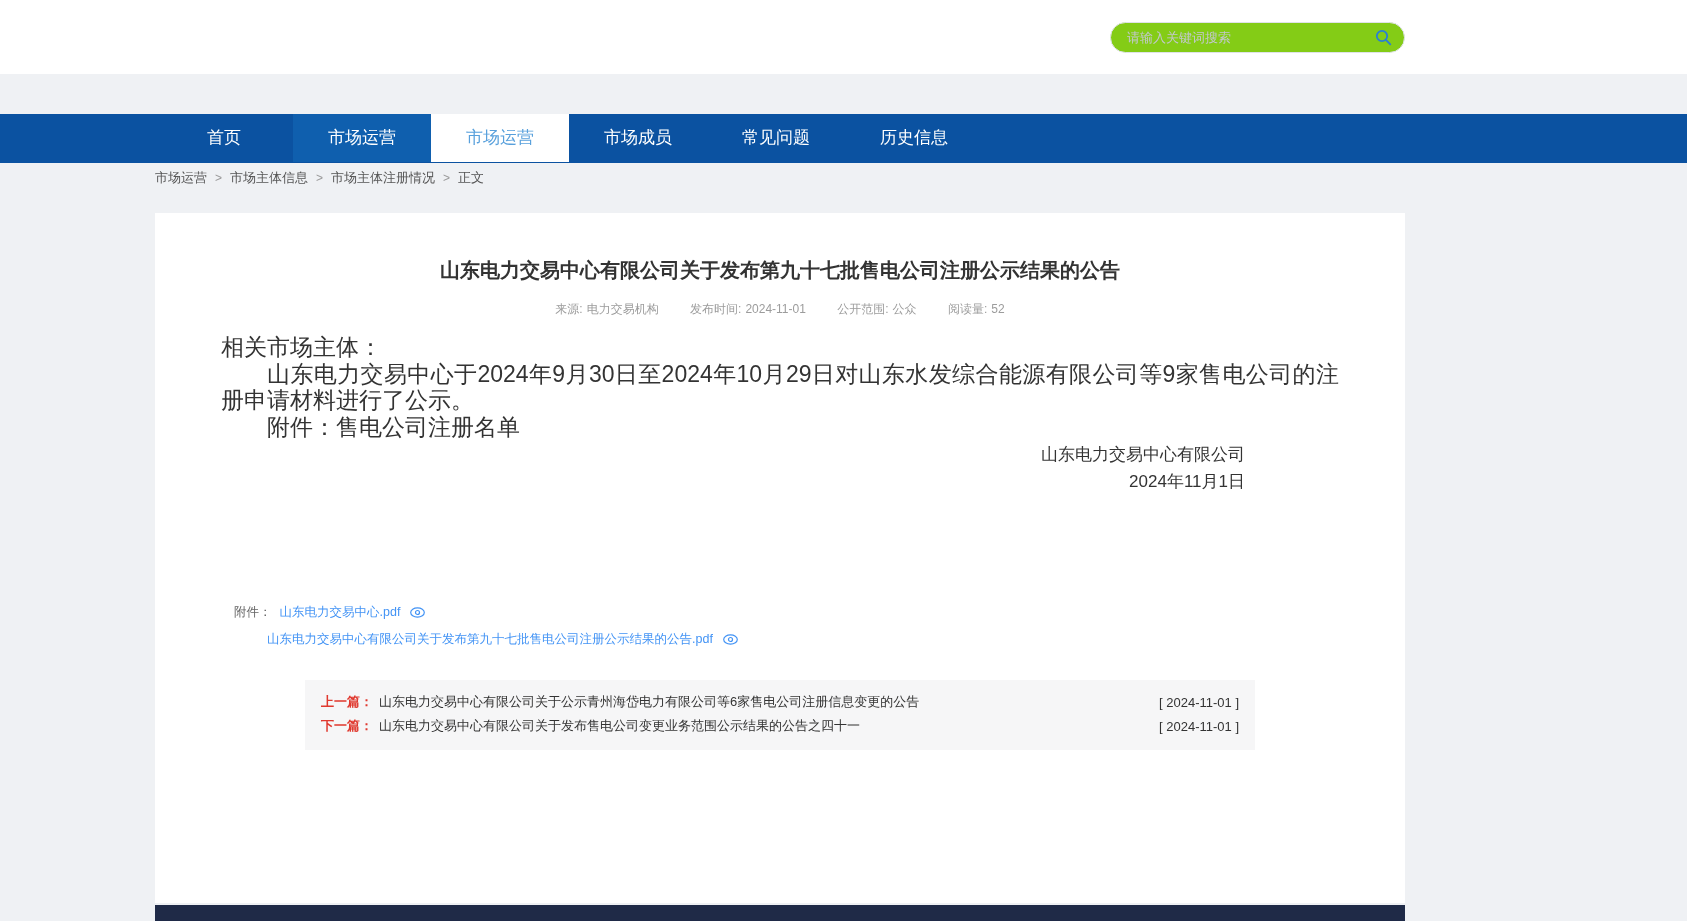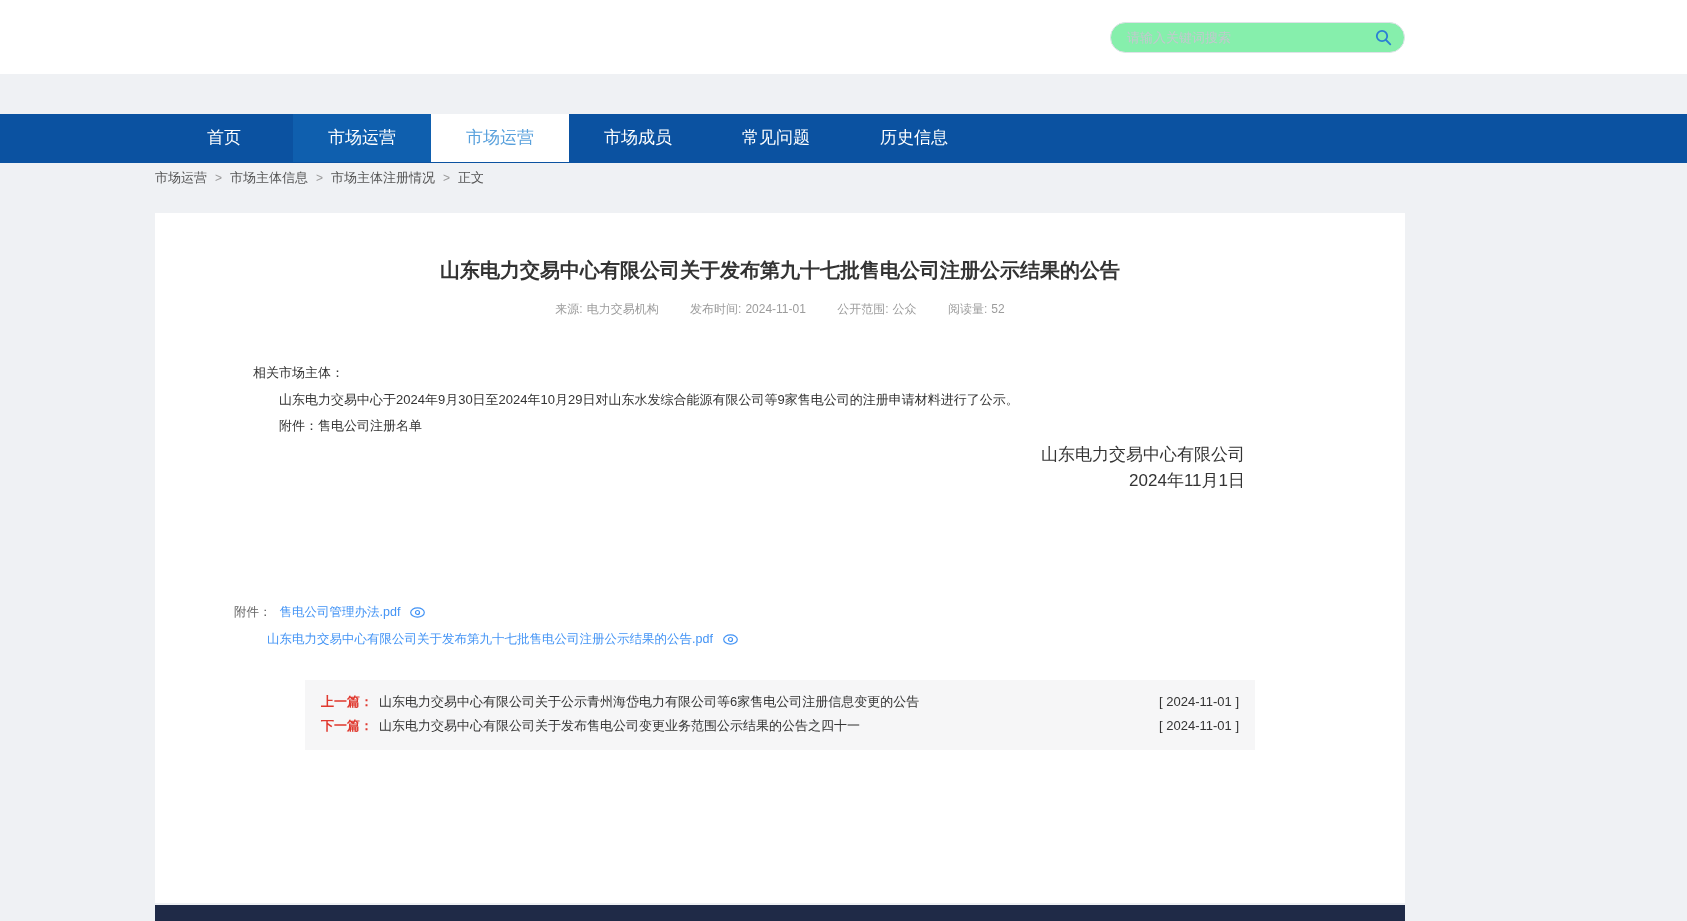--- a/index.html
+++ b/index.html
@@ -15,21 +15,21 @@
   .header-inner { height:74px; display:flex; align-items:center; }
   .logo { display:flex; align-items:center; cursor:pointer; }
   .logo-mark { font-weight:900; font-style:italic; font-size:44px; letter-spacing:-2px; color:#1674c5; line-height:1; display:flex; align-items:center; }
   .logo-p { position:relative; color:#1674c5; }
   .logo-bolt { position:absolute; left:7px; top:8px; width:22px; height:30px; }
   .logo-cnblock { margin-left:12px; }
   .logo-cn { font-size:27px; font-weight:700; color:#2b2b2b; letter-spacing:2px; line-height:1.1; }
   .logo-en { font-size:9.5px; font-weight:700; color:#4a4a4a; letter-spacing:1.2px; margin-top:3px; }
   .search-box {
     position:absolute; right:0; top:22px; width:295px; height:31px;
-    border:1px solid #dfe3e8; border-radius:16px; background:#86efac;
+    border:1px solid #dfe3e8; border-radius:16px; background:#84cc16;
     display:flex; align-items:center; padding:0 12px 0 16px;
   }
   .search-input { flex:1; border:none; outline:none; font-size:13px; color:#333; background:transparent; }
   .search-input::placeholder { color:#c3c8cf; }
   .search-btn { width:18px; height:18px; border:none; background:transparent; cursor:pointer; padding:0; display:flex; align-items:center; justify-content:center; }
 
   
   .main-nav { background:#0b52a1; height:49px;margin-top:40px; }
   .nav-inner { display:flex; height:48px; }
   .nav-item {
@@ -51,21 +51,21 @@
   .article-title {
     padding-top:44px; text-align:center; font-size:20px; font-weight:700; color:#333;
   }
   .article-meta {
     margin-top:17px; text-align:center; font-size:12px; color:#9c9c9c;
   }
   .article-meta .meta-item { margin:0 14px; }
   .article-meta .meta-label { margin-right:4px; }
 
   .article-body {
-    margin-top:42px; padding:0 98px; font-size:13px; line-height:26.5px;
+    margin-top:16px; padding:0 66px; font-size:23px; line-height:26.5px;
     color:#333; text-align:justify;
   }
   .article-body p.indent { text-indent:2em; }
 
   .signature { padding:2px 160px 0; text-align:right; font-size:17px; line-height:26.5px; color:#333; }
 
   
   .attachments { margin-top:104px; padding:0 160px 0 79px; font-size:12.5px; }
   .attach-row { display:flex; align-items:center; height:27px; }
   .attach-label { color:#666; margin-right:8px; }
@@ -143,21 +143,21 @@
   </div>
 
   <div class="signature">
     <div>山东电力交易中心有限公司</div>
     <div>2024年11月1日</div>
   </div>
 
   <div class="attachments">
     <div class="attach-row">
       <span class="attach-label">附件：</span>
-      <a class="attach-link">售电公司管理办法.pdf</a>
+      <a class="attach-link">山东电力交易中心.pdf</a>
       <span class="eye-icon">
         <svg width="15" height="11" viewBox="0 0 15 11">
           <ellipse cx="7.5" cy="5.5" rx="6.8" ry="4.6" fill="none" stroke="#4293f5" stroke-width="1.2"></ellipse>
           <circle cx="7.5" cy="5.5" r="2" fill="none" stroke="#4293f5" stroke-width="1.2"></circle>
         </svg>
       </span>
     </div>
     <div class="attach-row second">
       <a class="attach-link">山东电力交易中心有限公司关于发布第九十七批售电公司注册公示结果的公告.pdf</a>
       <span class="eye-icon">

